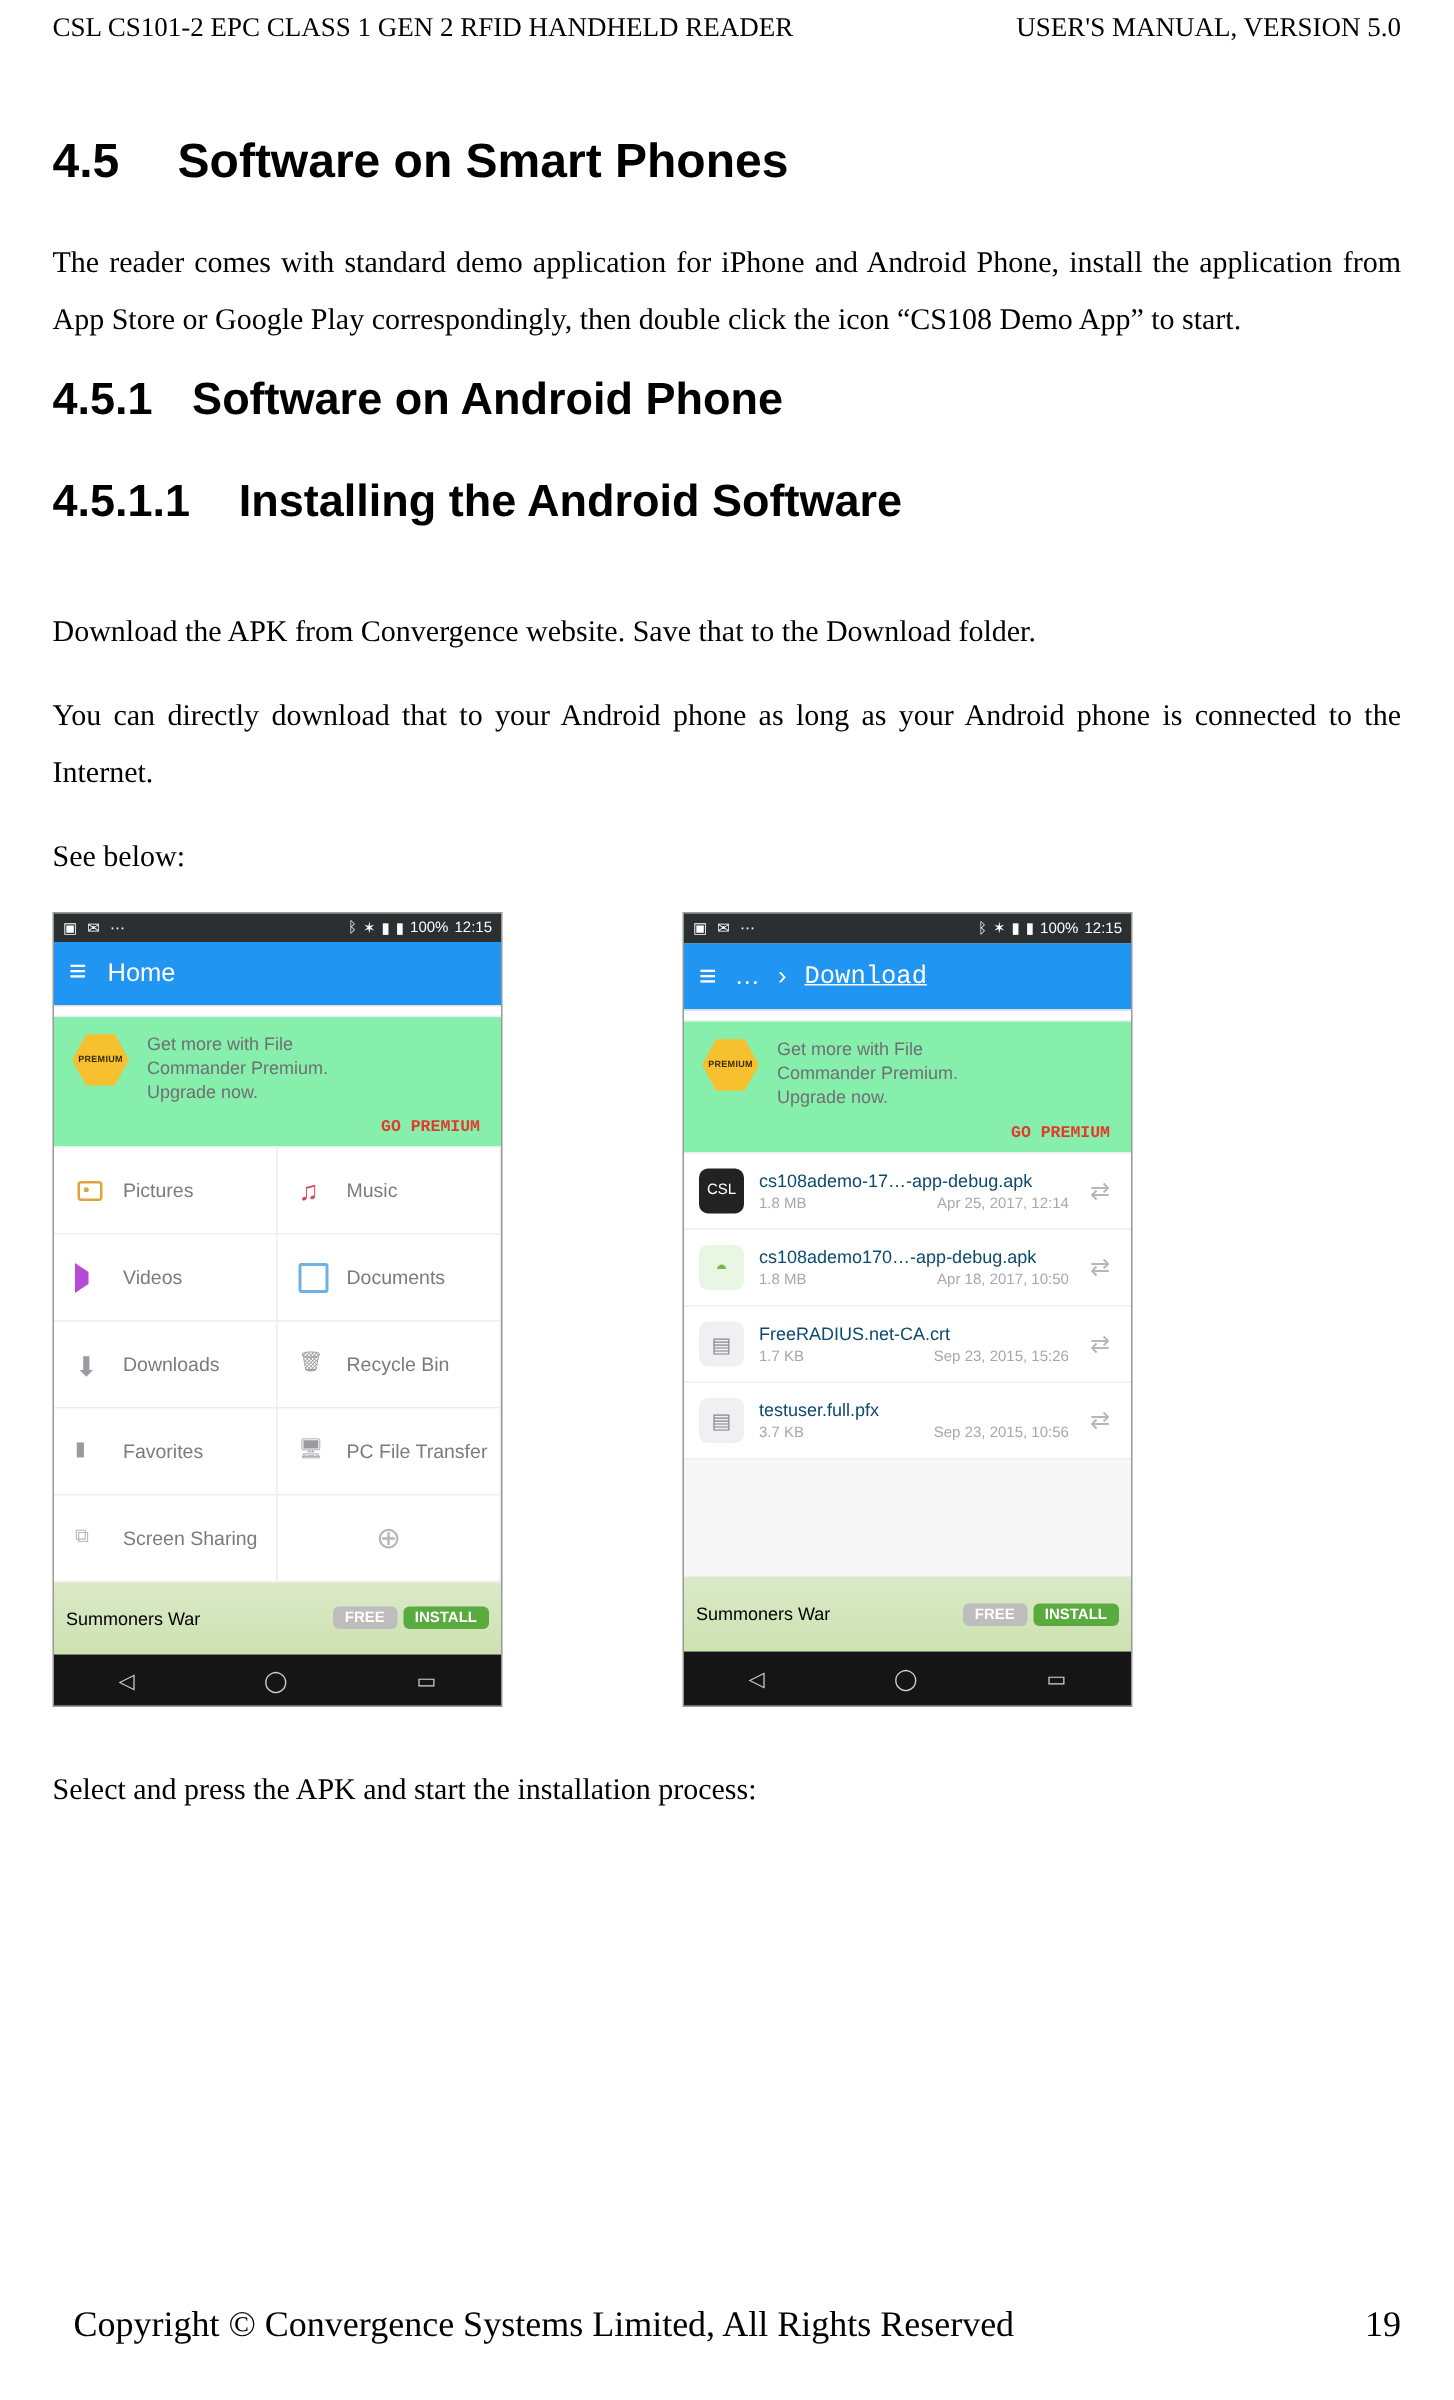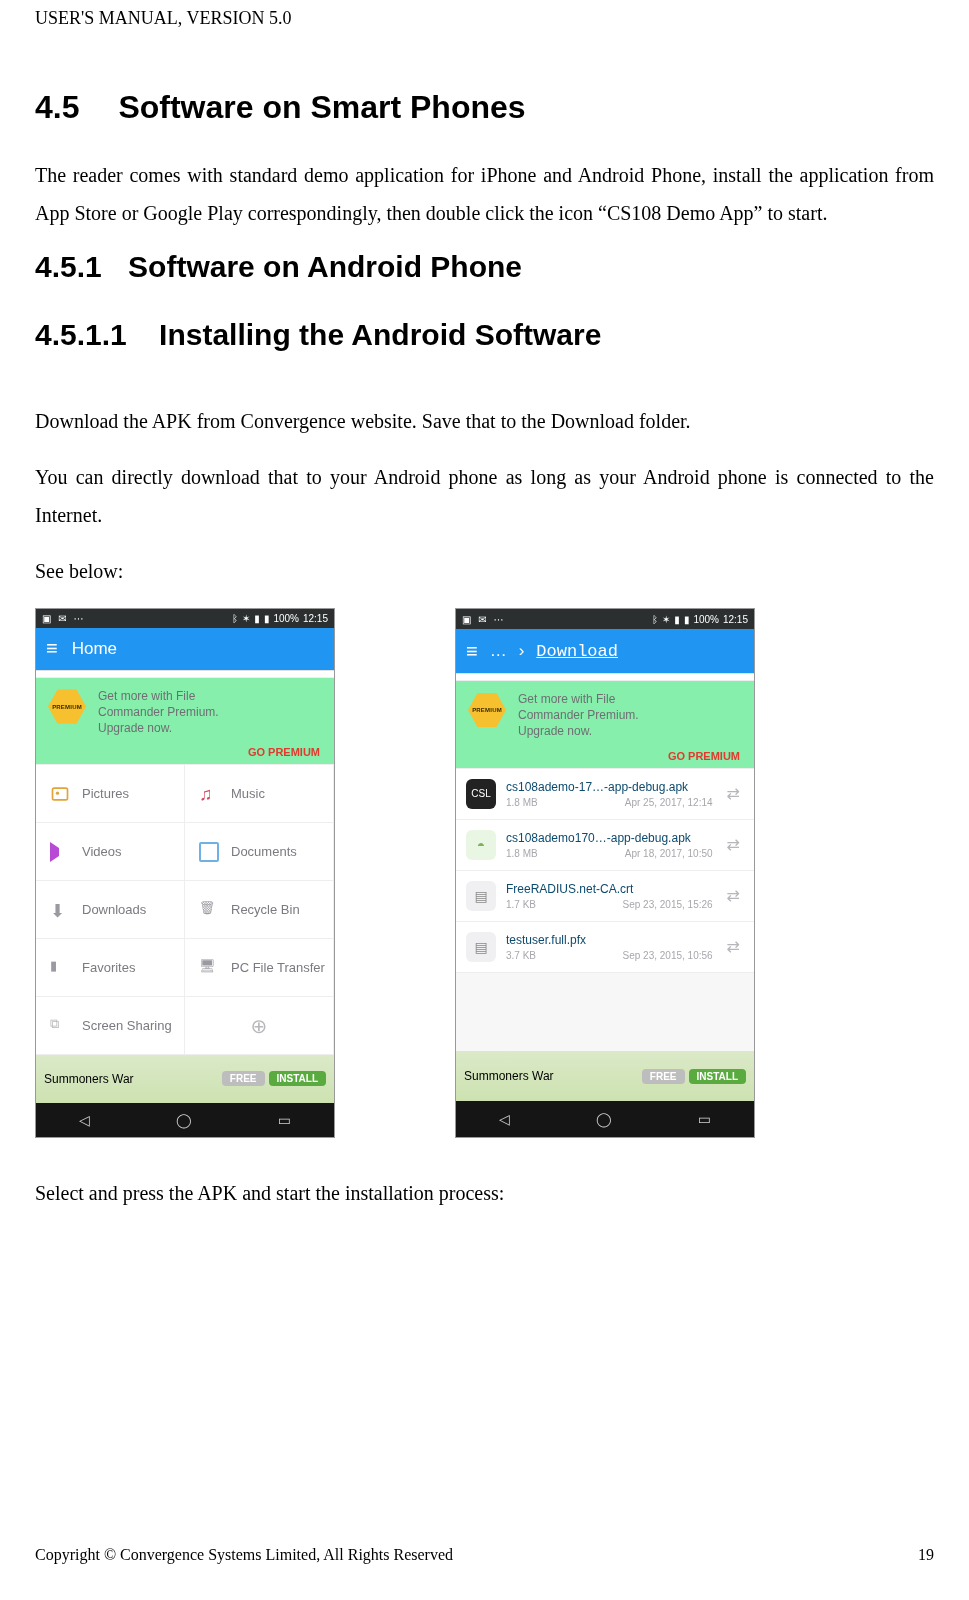--- a/index.html
+++ b/index.html
@@ -100,21 +100,21 @@
     .hex::before {
       content: ""; position:absolute; inset:0;
       background: #f6c02e;
       clip-path: polygon(25% 5%, 75% 5%, 100% 50%, 75% 95%, 25% 95%, 0 50%);
     }
     .hex-label {
       position:absolute; left:50%; top:50%; transform:translate(-50%,-50%);
       font-size:6px; font-weight:bold; color:#3a2a00; letter-spacing:0.2px;
     }
     .promo-text { font-size: 12px; color:#6f6f73; line-height:1.35; }
-    .go-premium { align-self: flex-end; color:#e23a2d; font-weight:bold; font-size:11px; margin-top:-2px; margin-right:2px;}
+    .go-premium { align-self: flex-end; color:#e23a2d; font-weight:bold; font-size:11px; margin-top:-2px; margin-right:2px;font-family:Liberation Mono, monospace;}
     .grid2 {
       display: grid;
       grid-template-columns: 1fr 1fr;
       background:#fff;
     }
     .tile {
       height: 58px;
       border-bottom: 1px solid #eee;
       border-right: 1px solid #eee;
       display:flex; align-items:center;
@@ -161,29 +161,30 @@
     .fname{ font-size:12px;color:#0c4a6e;}
     .fsub{ font-size:10px;color:#a7a7ad; display:flex; justify-content:space-between; margin-top:3px;}
     .faction{ color:#b6b6bb; font-size:16px; padding:0 4px;}
     .blank-strip{ height:8px; background:#fff; border-top:1px solid #e0e0e0; border-bottom:1px solid #eee;}
     
     .tri{ width:0;height:0;border-left:9px solid #b84bd6;border-top:6px solid transparent;border-bottom:6px solid transparent;}
     .sq{ width:14px;height:18px;border:2px solid #6fb1e2;border-radius:2px;}
     .dl-ico{ color:#9a9aa0; font-size:18px;}
     
     .footer-row{
-      position:absolute; bottom:36px; left:35px; right:35px;
+      position:absolute; bottom:36px; left:49px; right:35px;
       display:flex; justify-content:space-between;
-      font-size:16px;
+      font-size:24px;
     }
   </style>
 </head>
 <body>
 
 <div class="header-row">
+  <span>CSL CS101-2 EPC CLASS 1 GEN 2 RFID HANDHELD READER</span>
   <span>USER'S  MANUAL,  VERSION  5.0</span>
 </div>
 
 <h2 class="section-main">
   <span class="num">4.5</span>
   <span>Software on Smart Phones</span>
 </h2>
 
 <p class="body-para">The reader comes with standard demo application for iPhone and Android Phone, install the application from App Store or Google Play correspondingly, then double click the icon “CS108 Demo App” to start.</p>
 

